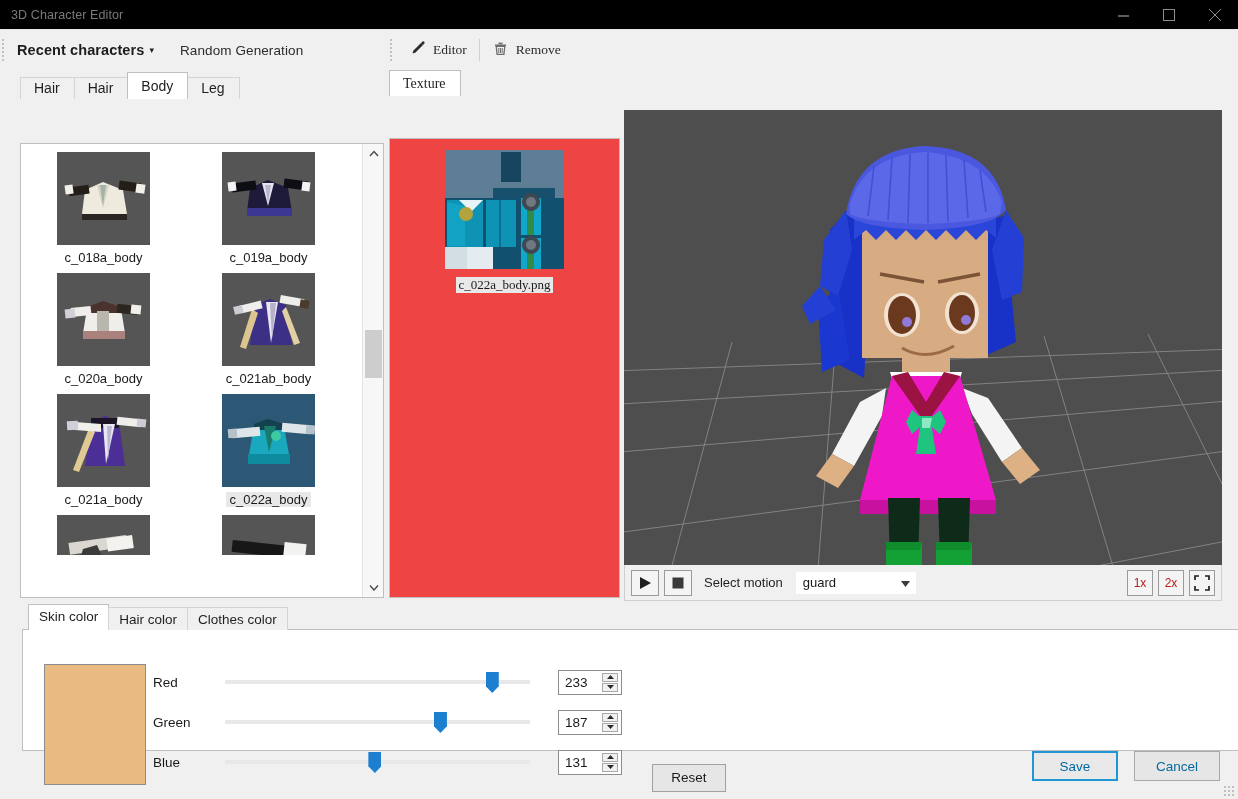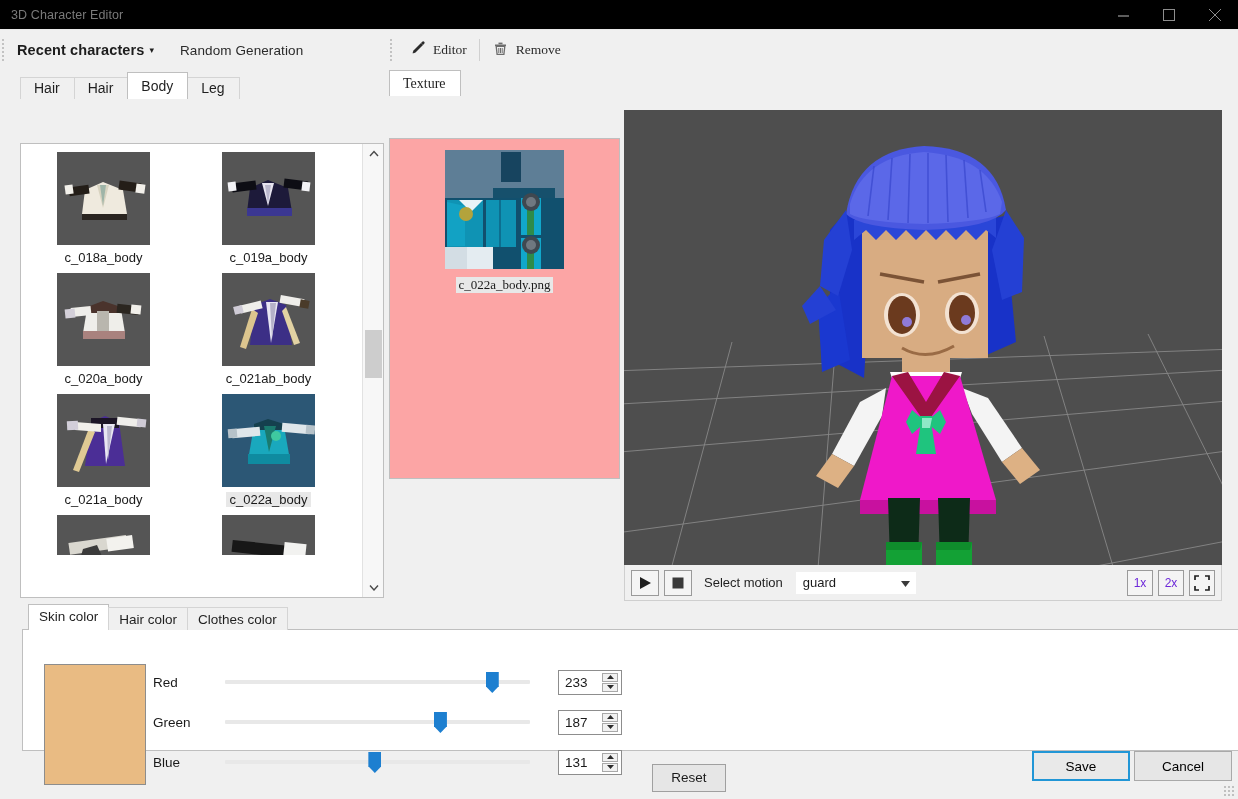--- a/index.html
+++ b/index.html
@@ -107,22 +107,22 @@
   
   .mid-panel { position: absolute; left: 386px; top: 0; width: 234px; height: 544px; font-family: Liberation Serif, serif; }
   .mid-toolbar { display: flex; align-items: center; height: 40px; padding-left: 3px; }
   .tool-btn {
     display: flex; align-items: center; gap: 7px; padding: 4px 8px;
     font-size: 13.5px; color: #2b2b2b;
   }
   .tool-sep { width: 1px; height: 22px; background: #d0d0d0; margin: 0 4px; }
   .mid-tabstrip { display: flex; align-items: center; height: 26px; margin-left: 3px; position: relative; z-index: 3;}
   .tex-box {
-    position: absolute; left: 3px; top: 108px; width: 231px; height: 341px;
-    background: #fca5a5; border: 1px solid #bfbfbf;
+    position: absolute; left: 3px; top: 108px; width: 231px; height: 460px;
+    background: #ef4444; border: 1px solid #bfbfbf;
   }
   .tex-cell { display: flex; flex-direction: column; align-items: center; padding-top: 11px; }
   .tex-thumb { width: 119px; height: 119px; position: relative; overflow: hidden; }
 
   
   .viewport-panel { position: absolute; left: 624px; top: 80px; width: 598px; height: 491px; border-radius: 11px; }
   .viewport {
     width: 598px; height: 455px; background: #4e4e4e; position: relative; overflow: hidden;
   }
   .vp-controls {
@@ -136,21 +136,21 @@
   }
   .motion-label { font-size: 13px; color: #1f1f1f; margin-left: 7px; }
   .combo {
     margin-left: 8px; width: 120px; height: 22px; background: #ffffff;
     display: flex; align-items: center; justify-content: space-between;
     padding: 0 6px 0 7px; font-size: 13px; color: #1a1a1a;
   }
   .zoom-btn {
     width: 26px; height: 26px; background: #f4f4f4; border: 1px solid #9a9a9a;
     display: flex; align-items: center; justify-content: center;
-    font-size: 12px; color: #6d28d9;
+    font-size: 12px; color: #b91c1c;
   }
 
   
   .color-section { position: absolute; left: 12px; top: 574px; width: 1238px; height: 165px; }
   .color-tabs { display: flex; align-items: flex-end; height: 26px; margin-left: 16px; position: relative; z-index: 3;}
   .ctab {
     font-size: 13.5px; color: #1f1f1f; padding: 4px 10px 4px 10px;
     background: #f0f0f0; border: 1px solid #d4d4d4; border-bottom: none;
     margin-right: -1px; height: 23px;
   }
@@ -187,23 +187,23 @@
   }
   .reset-btn {
     margin-left: 30px; width: 74px; height: 28px; background: #e6e6e6;
     border: 1px solid #a0a0a0; font-size: 13.5px; color: #1a1a1a;
     display: flex; align-items: center; justify-content: center; margin-top: 31px;
   }
 
   
   .footer { position: absolute; left: 0; bottom: 0; width: 1238px; height: 60px; }
   .btn-main {
-    position: absolute; height: 30px; width: 98px; font-size: 13.5px;
+    position: absolute; height: 30px; width: 86px; font-size: 13.5px;
     display: flex; align-items: center; justify-content: center;
-    background: #e6e6e6; border: 1px solid #a9a9a9; color: #000000;
+    background: #e6e6e6; border: 1px solid #a9a9a9; color: #0369a1;
   }
   .btn-main.primary { border: 2px solid #2196d6; background: #e9e9e9; }
   .grip-corner {
     position: absolute; right: 3px; bottom: 2px; width: 12px; height: 12px;
     background-image: radial-gradient(#c0c0c0 38%, transparent 42%);
     background-size: 4px 4px;
   }
 </style>
 </head>
 <body>

